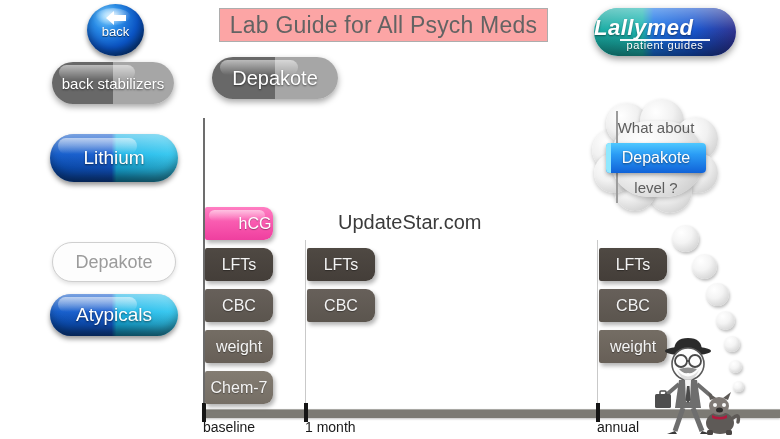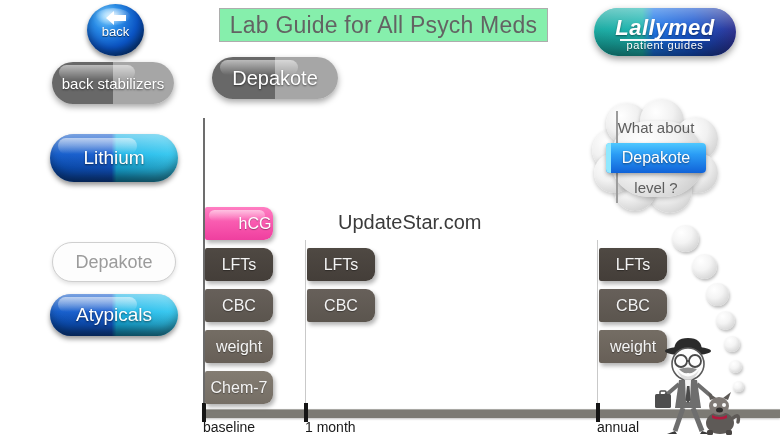--- a/index.html
+++ b/index.html
@@ -63,38 +63,38 @@
   }
   .disabledpill{
     background:#fdfdfd;border:1px solid #cfcfcf;color:#9b9b9b;
     box-shadow:0 2px 4px rgba(0,0,0,.12);
   }
   .disabledpill .txt{text-shadow:none;}
 
   
   #title-box{
     position:absolute;left:219px;top:8px;width:327px;height:32px;
-    border:1px solid #adadad;background:#86efac;
+    border:1px solid #adadad;background:#fca5a5;
     display:flex;align-items:center;justify-content:center;
     color:#636363;font-size:23px;letter-spacing:.2px;
   }
 
   
   #logo{
     position:absolute;left:594px;top:8px;width:142px;height:48px;border-radius:999px;
     background:linear-gradient(to right,#17a9a0 0%,#1bb5b0 34%,#1b74e8 42%,#1453cf 70%,#2b2f8e 100%);
     box-shadow:0 3px 7px rgba(0,0,0,.4);
     overflow:hidden;
   }
   #logo .lg{
     position:absolute;left:0;top:0;right:0;bottom:0;border-radius:999px;
     background:linear-gradient(to bottom, rgba(255,255,255,.40) 0%, rgba(255,255,255,.03) 44%, rgba(0,0,0,.22) 74%, rgba(0,0,0,.45) 100%);
   }
   #logo .l1{
-    position:absolute;left:0;right:0;top:7px;text-align:center;color:#fff;
+    position:absolute;left:0;right:0;top:7px;text-align:left;color:#fff;
     font-size:22px;font-weight:bold;font-style:italic;letter-spacing:.5px;
     text-shadow:0 1px 2px rgba(0,0,0,.45);z-index:3;
   }
   #logo .l1 .med{ }
   #logo .ul{
     position:absolute;left:26px;top:31px;width:90px;height:2px;background:#fff;z-index:3;opacity:.95;
   }
   #logo .l2{
     position:absolute;left:0;right:0;top:31px;text-align:center;color:#fff;
     font-size:11px;letter-spacing:.6px;z-index:3;

